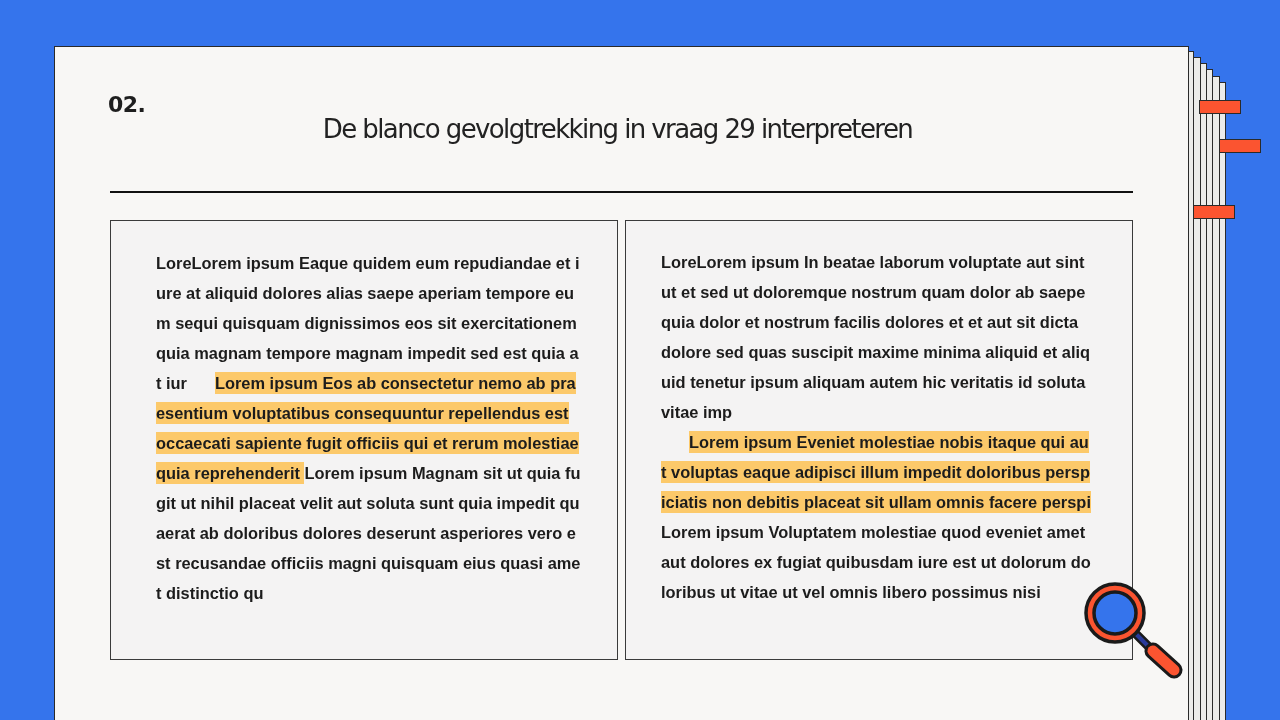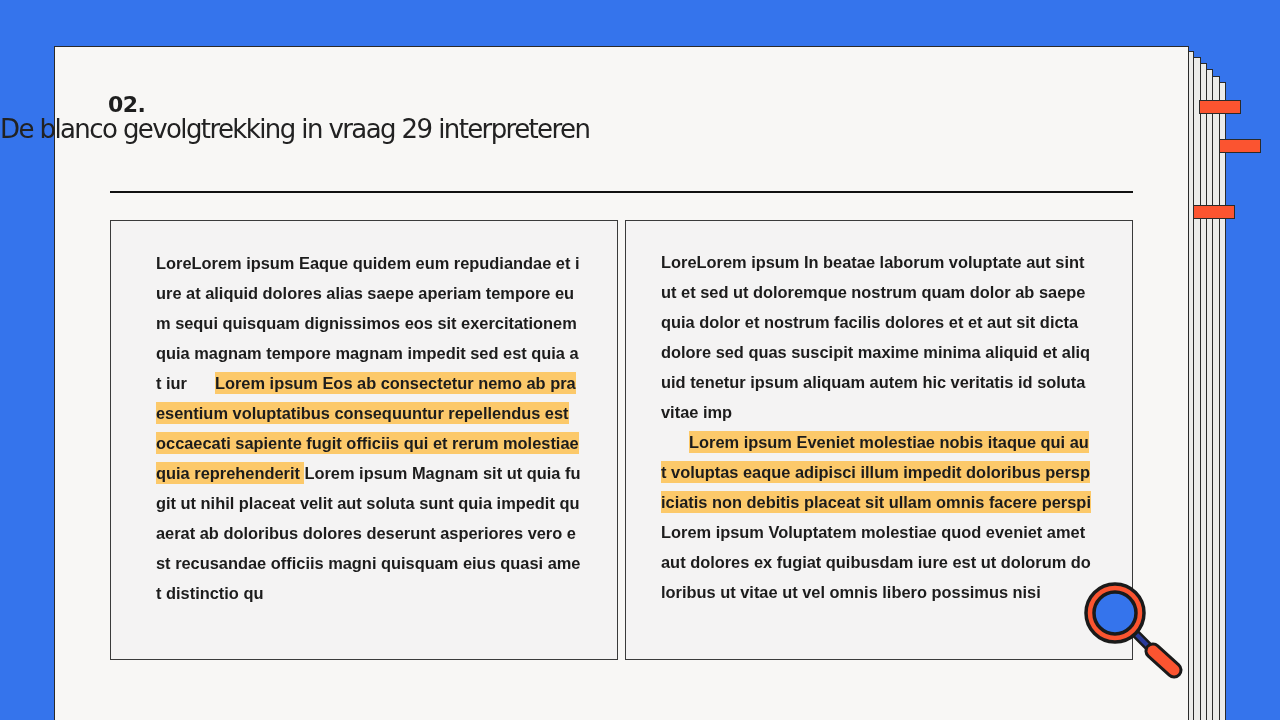--- a/index.html
+++ b/index.html
@@ -42,20 +42,21 @@
       font-weight: bold;
       font-size: 22px;
       color: #1e1e1e;
       letter-spacing: -0.5px;
     }
     .page-title {
       position: absolute;
       left: 0;
       width: 1235px;
       top: 114px;
+      text-align: center;
       font-family: "DejaVu Sans", sans-serif;
       font-size: 26px;
       color: #222;
       letter-spacing: -1.6px;
       font-weight: normal;
     }
     .divider {
       position: absolute;
       left: 110px;
       top: 191px;

